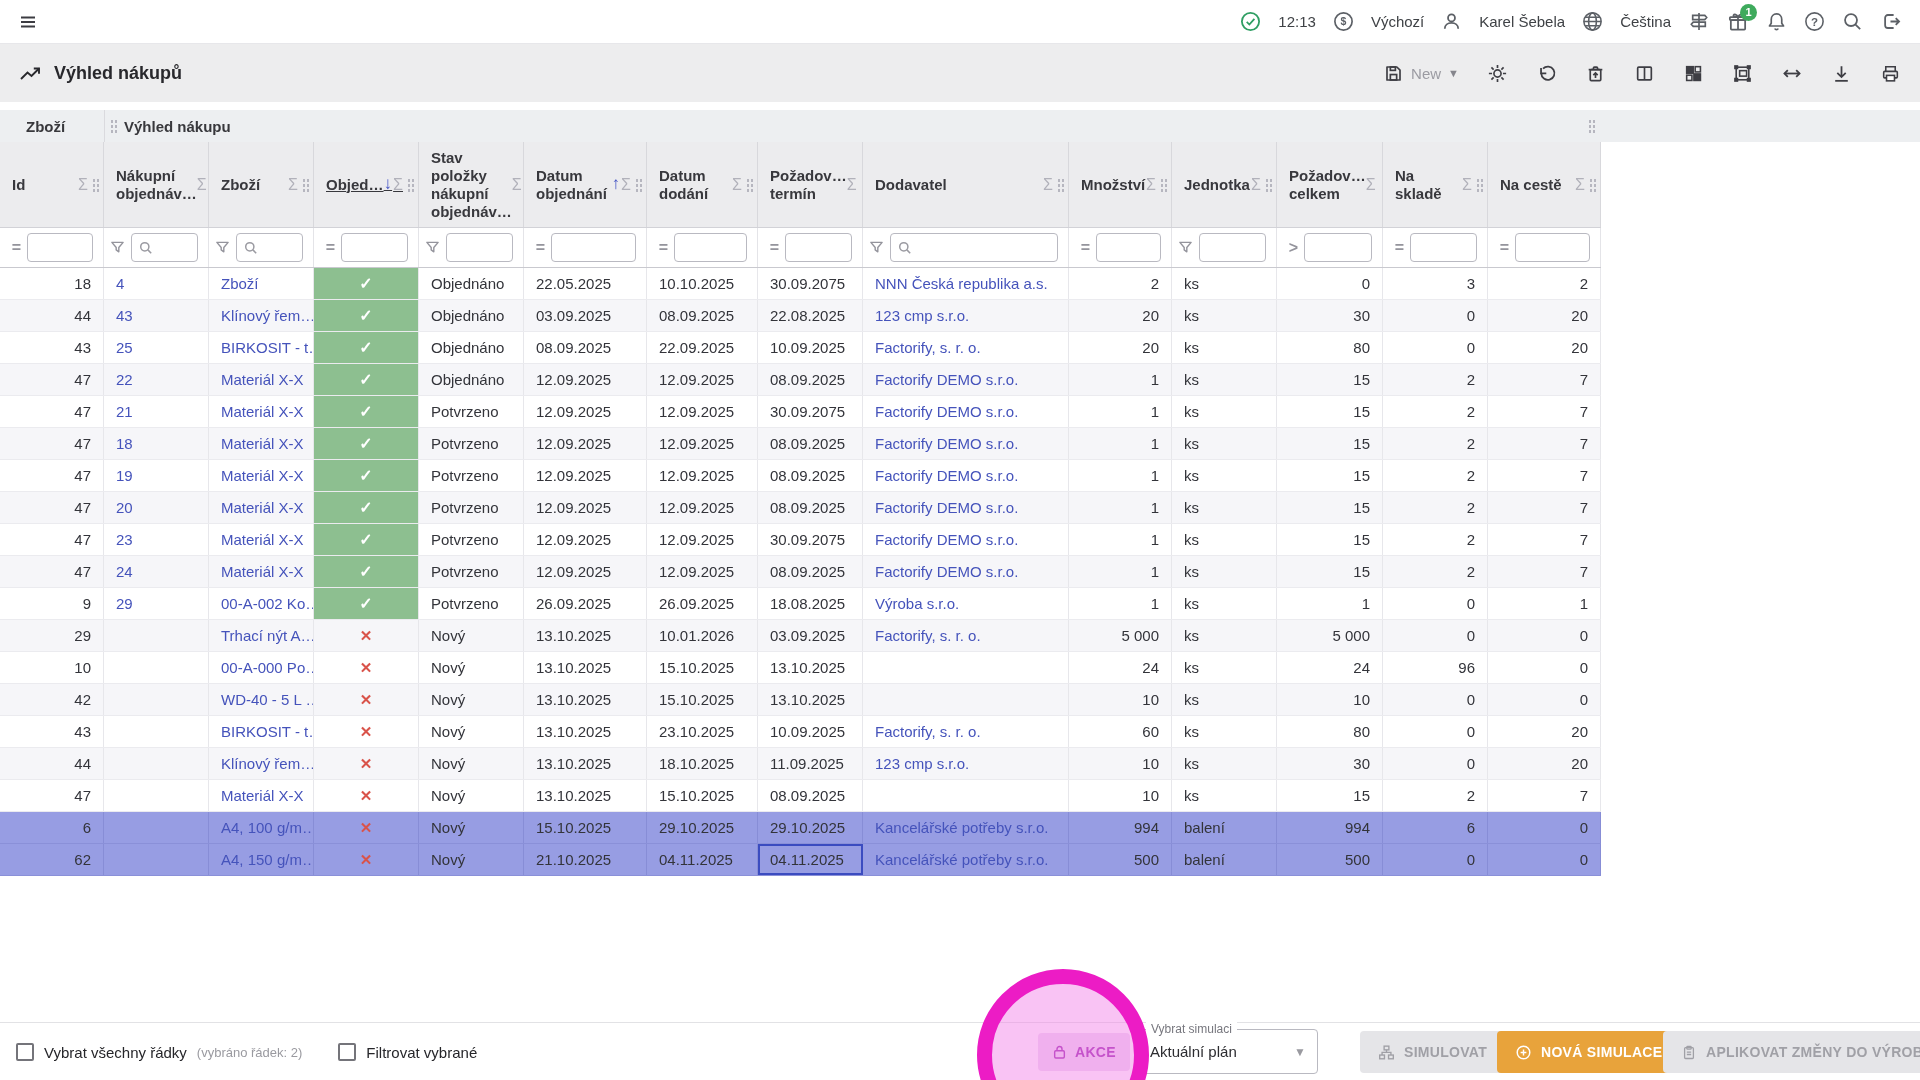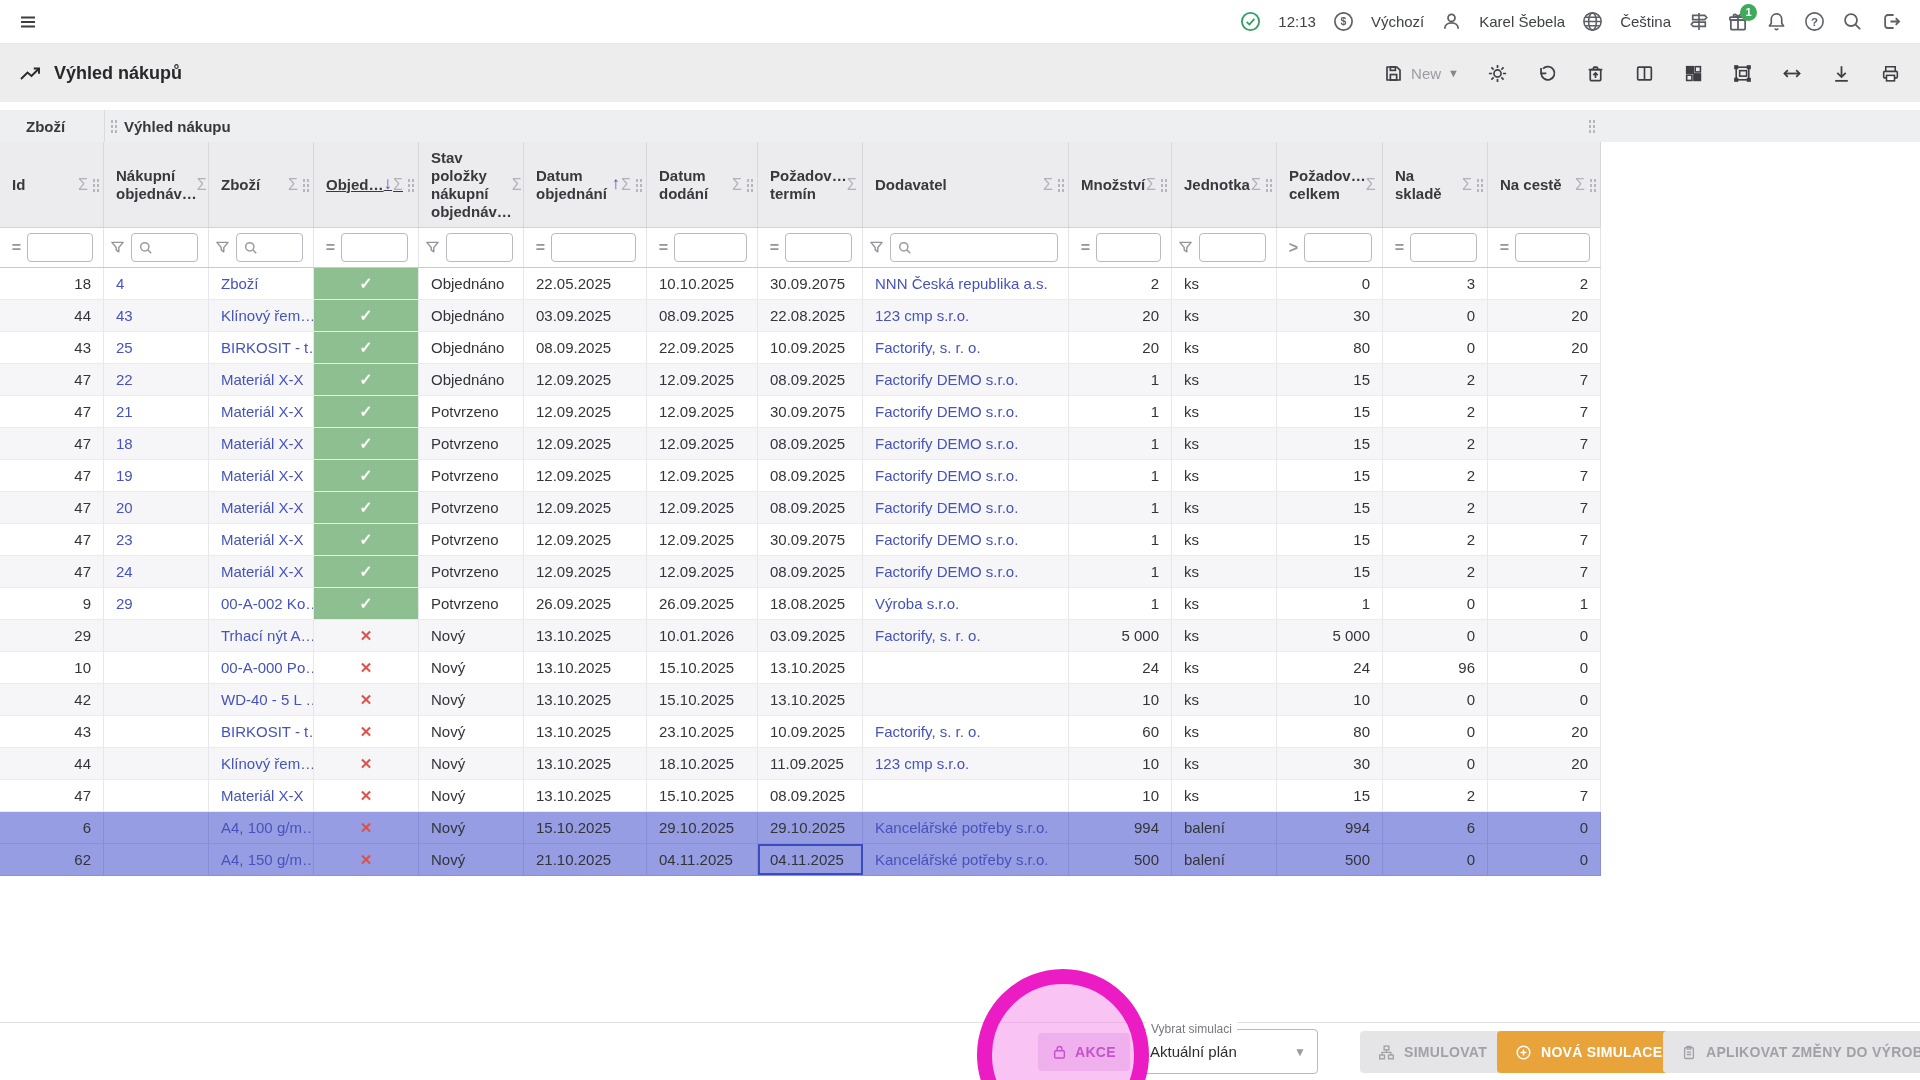--- a/index.html
+++ b/index.html
@@ -776,20 +776,28 @@
         <div class="cell link" style="width: 206px;">Kancelářské potřeby s.r.o.</div>
         <div class="cell num" style="width: 103px;">500</div>
         <div class="cell" style="width: 105px;">balení</div>
         <div class="cell num" style="width: 106px;">500</div>
         <div class="cell num" style="width: 105px;">0</div>
         <div class="cell num" style="width: 113px;">0</div>
       </div>
     </div>
 
   <div class="footer">
+    <div class="footer-left">
+      <span class="chk"></span>
+      <span>Vybrat všechny řádky</span>
+      <span class="count">(vybráno řádek: 2)</span>
+      <span class="fgap"></span>
+      <span class="chk"></span>
+      <span>Filtrovat vybrané</span>
+    </div>
 
     <button class="akce-btn">
       <span class="icon">
         <svg width="15" height="16" viewBox="0 0 18 19" fill="none" stroke="#9c27b0" stroke-width="1.7">
             <rect x="3.2" y="8" width="11.6" height="8.6" rx="1.4"></rect>
             <path d="M6 8V5.8a3 3 0 0 1 6 0V8"></path>
           </svg>
       </span>
       <span>AKCE</span>
     </button>

